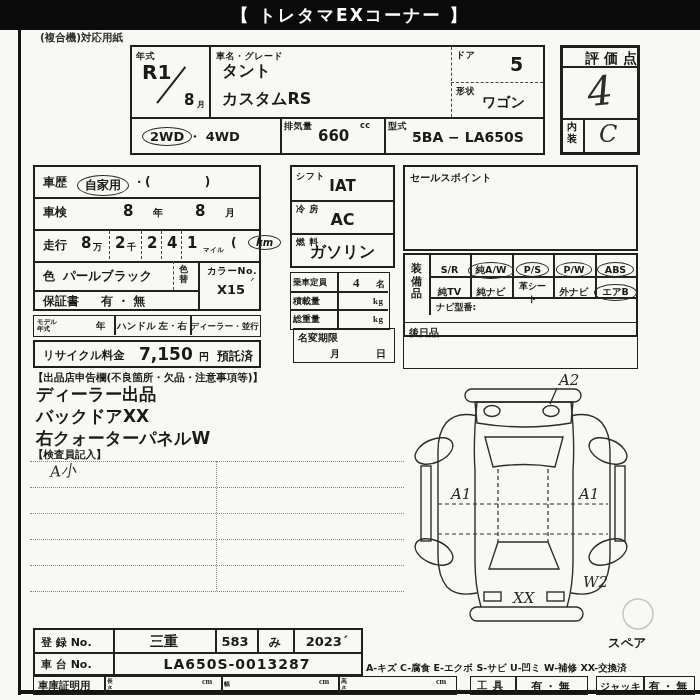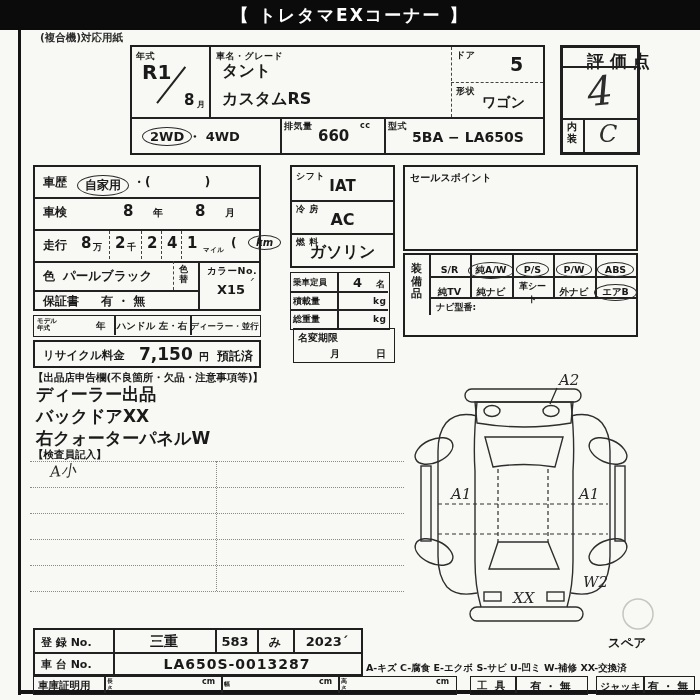--- a/index.html
+++ b/index.html
@@ -3,21 +3,21 @@
 <meta charset="utf-8">
 <style>
   html,body{margin:0;padding:0;}
   body{font-family:"DejaVu Sans",sans-serif;color:#1a1a1a;background:#e9e9e6;}
   .sheet{position:relative;width:700px;height:700px;background:#f8f8f4;overflow:hidden;}
   .abs{position:absolute;}
   .b{font-weight:700;}
   .pre{white-space:pre;}
   .box{position:absolute;border:2px solid #1f1f1f;box-sizing:border-box;}
   .bthick{border-width:3px;}
-  .bthin{border-width:1.5px;}
+  .bthin{border-width:1.5px;font-family:Liberation Serif, serif;}
   .hline{position:absolute;background:#222;height:1.5px;}
   .vline{position:absolute;background:#222;width:1.5px;}
   .dashv{position:absolute;border-left:1px dashed #444;width:0;}
   .dashh{position:absolute;border-top:1px dashed #444;height:0;}
   .lbl{font-size:9px;font-weight:700;letter-spacing:.5px;}
   .hand{font-family:"DejaVu Serif",serif;font-style:italic;color:#2d2d2d;font-weight:400;}
   .oval{position:relative;display:inline-block;padding:0 4px;}
   .oval.on::before{content:"";position:absolute;inset:-2px -4px;border:1.6px solid #2b2b2b;border-radius:50%;pointer-events:none;}
   .dotline{position:absolute;border-top:1.5px dotted #8a8a86;height:0;}
   .dotv{position:absolute;border-left:1.5px dotted #8a8a86;width:0;}
@@ -67,21 +67,21 @@
       <span class="oval on">2WD</span><span>・</span> <span>4WD</span>
     </div>
     <span class="abs lbl" style="left:152px;top:73px;">排気量</span>
     <span class="abs b" style="left:186px;top:80px;font-size:15px;">660</span>
     <span class="abs lbl" style="left:228px;top:74px;font-size:8px;">cc</span>
     <span class="abs lbl" style="left:256px;top:73px;">型式</span>
     <span class="abs b" style="left:280px;top:82px;font-size:14px;">5BA − LA650S</span>
   </div>
 
   <div class="box bthick" style="left:560px;top:45px;width:80px;height:110px;">
-    <div class="abs b" style="left:0;top:2px;width:74px;text-align:left;font-size:17px;margin-left:24px;">評 価 点</div>
+    <div class="abs b" style="left:0;top:2px;width:74px;text-align:right;font-size:14px;">評 価 点</div>
     <div class="hline" style="left:0;top:18px;width:74px;height:2px;"></div>
     <div class="abs hand" style="left:0;top:20px;width:74px;text-align:center;font-size:40px;transform:rotate(-6deg);">4</div>
     <div class="hline" style="left:0;top:70px;width:74px;"></div>
     <div class="abs b stack" style="left:4px;top:73px;width:12px;font-size:10px;">内装</div>
     <div class="vline" style="left:20px;top:70px;height:34px;"></div>
     <span class="abs hand" style="left:36px;top:72px;font-size:24px;">C</span>
   </div>
 
   <div class="box" style="left:33px;top:165px;width:228px;height:146px;">
     <span class="abs b" style="left:8px;top:7px;font-size:12px;">車歴</span>
@@ -191,20 +191,23 @@
     <span class="abs b" style="left:164px;top:8px;font-size:10px;">円</span>
     <span class="abs b" style="left:182px;top:6px;font-size:12px;">預託済</span>
   </div>
 
   <div class="box bthin" style="left:293px;top:328px;width:102px;height:35px;">
     <span class="abs b" style="left:4px;top:2px;font-size:10px;">名変期限</span>
     <span class="abs b" style="left:36px;top:18px;font-size:10px;">月</span>
     <span class="abs b" style="left:82px;top:18px;font-size:10px;">日</span>
   </div>
 
+  <div class="box bthin" style="left:403px;top:322px;width:235px;height:47px;">
+    <span class="abs b" style="left:5px;top:3px;font-size:10px;">後日品</span>
+  </div>
 
   <div class="abs b" style="left:36px;top:383px;font-size:17px;">ディーラー出品</div>
   <div class="abs b" style="left:33px;top:371px;font-size:10.5px;">【出品店申告欄(不良箇所・欠品・注意事項等)】</div>
   <div class="abs b" style="left:36px;top:405px;font-size:17px;">バックドアXX</div>
   <div class="abs b" style="left:36px;top:427px;font-size:17px;">右クォーターパネルW</div>
 
   <div class="abs b" style="left:33px;top:448px;font-size:10.5px;">【検査員記入】</div>
   <div class="dotline" style="left:30px;top:461px;width:374px;"></div>
   <div class="dotline" style="left:30px;top:487px;width:374px;"></div>
   <div class="dotline" style="left:30px;top:513px;width:374px;"></div>

